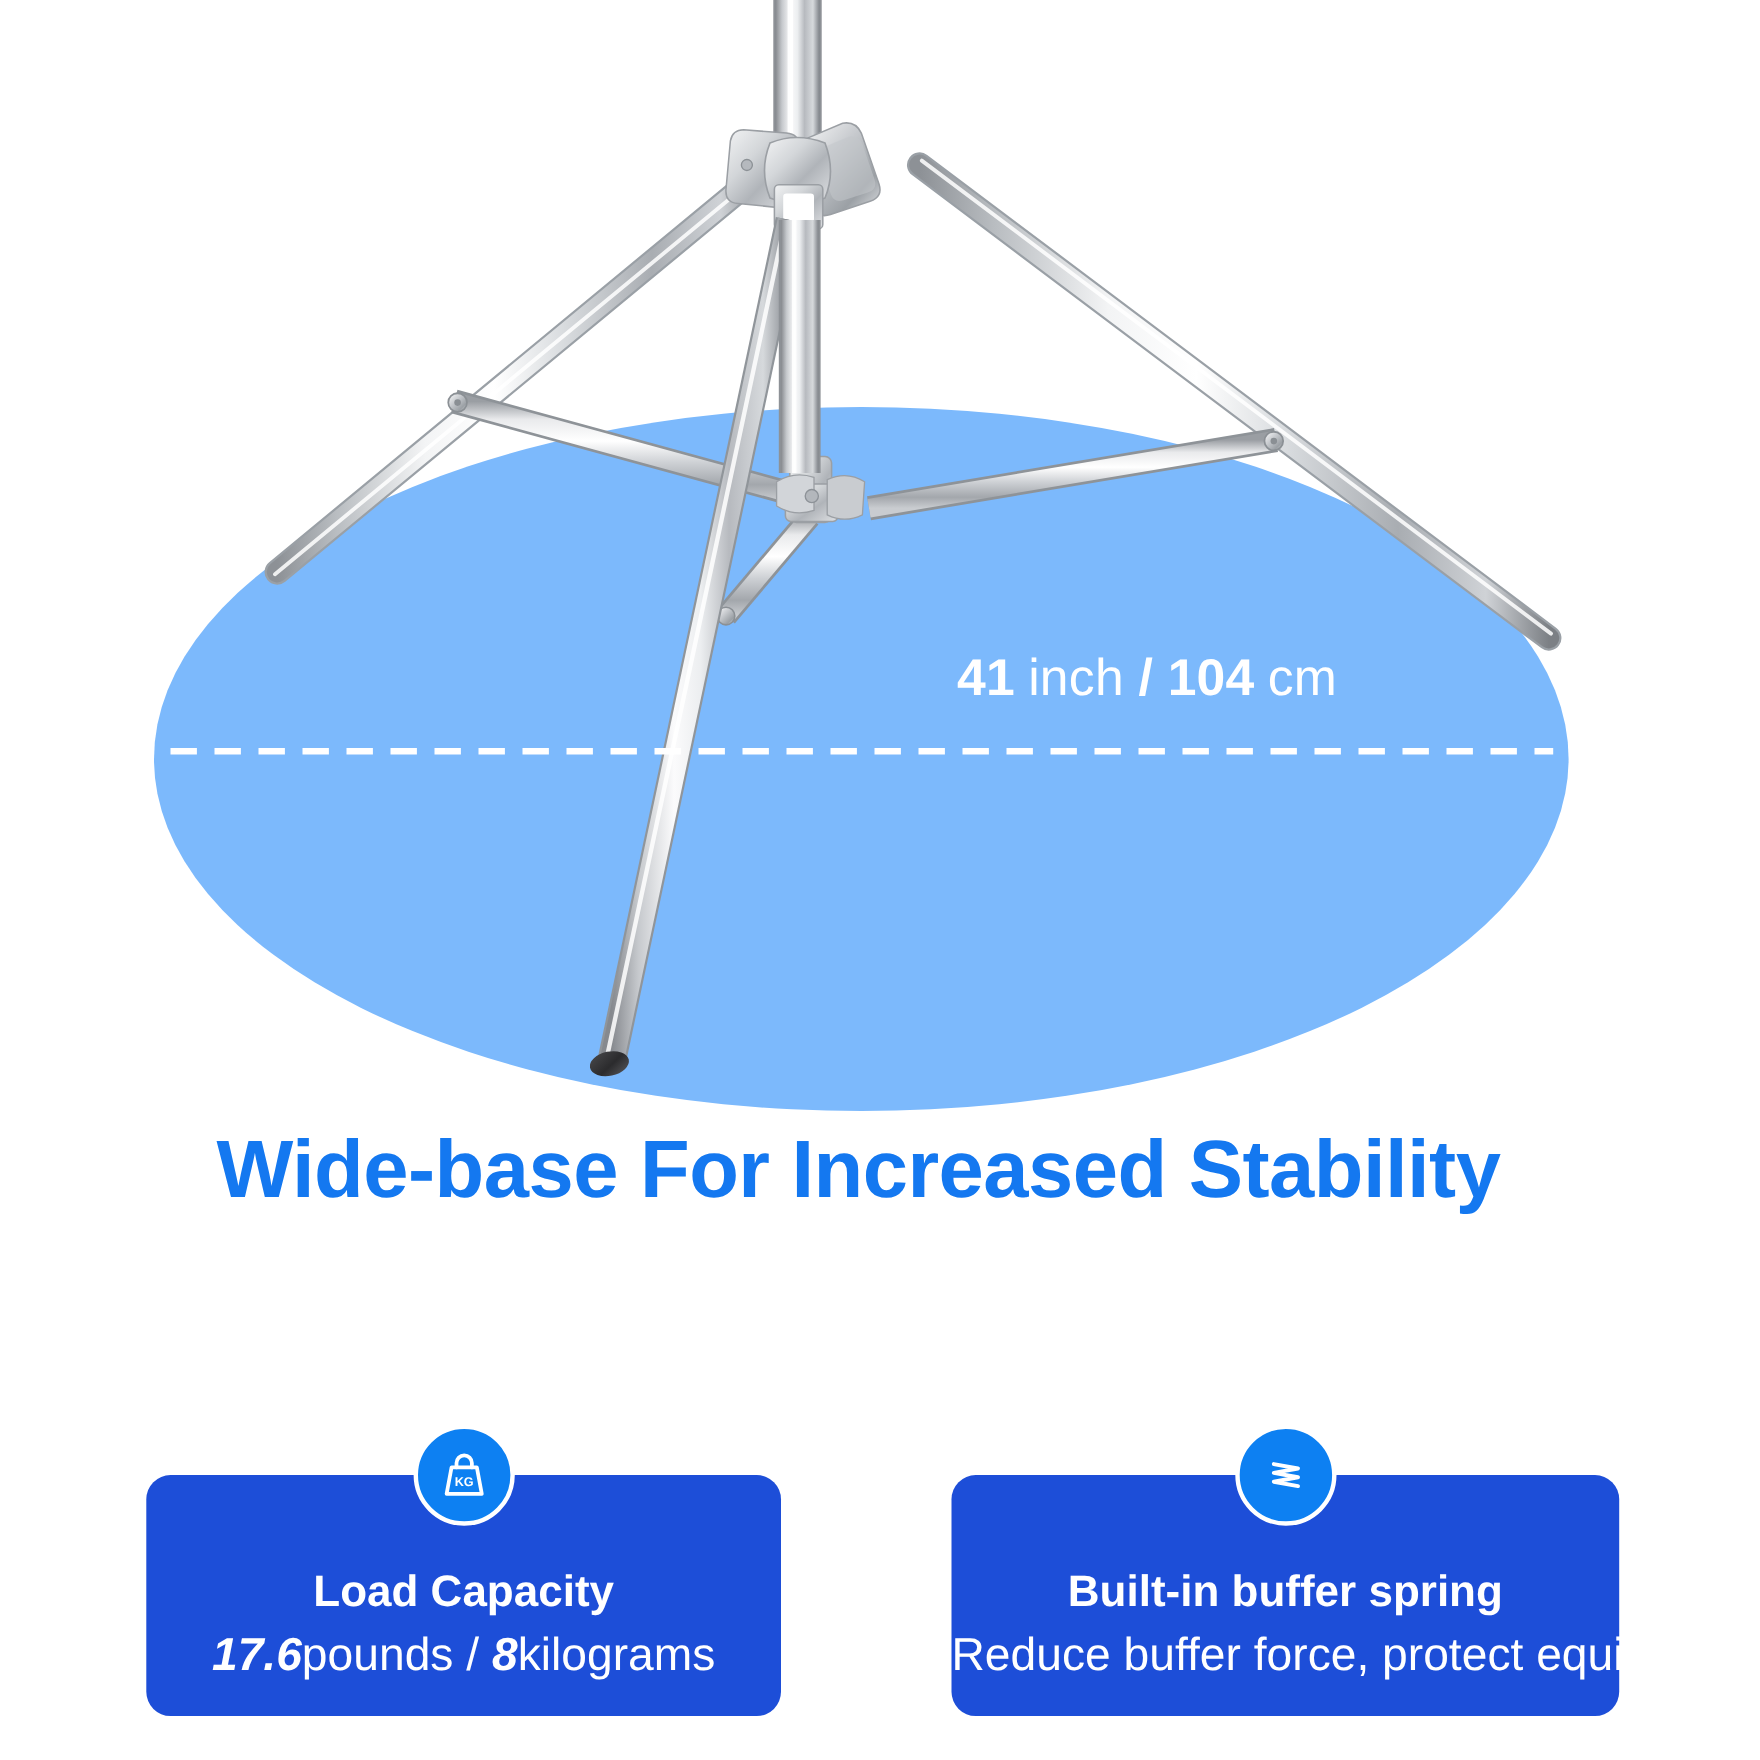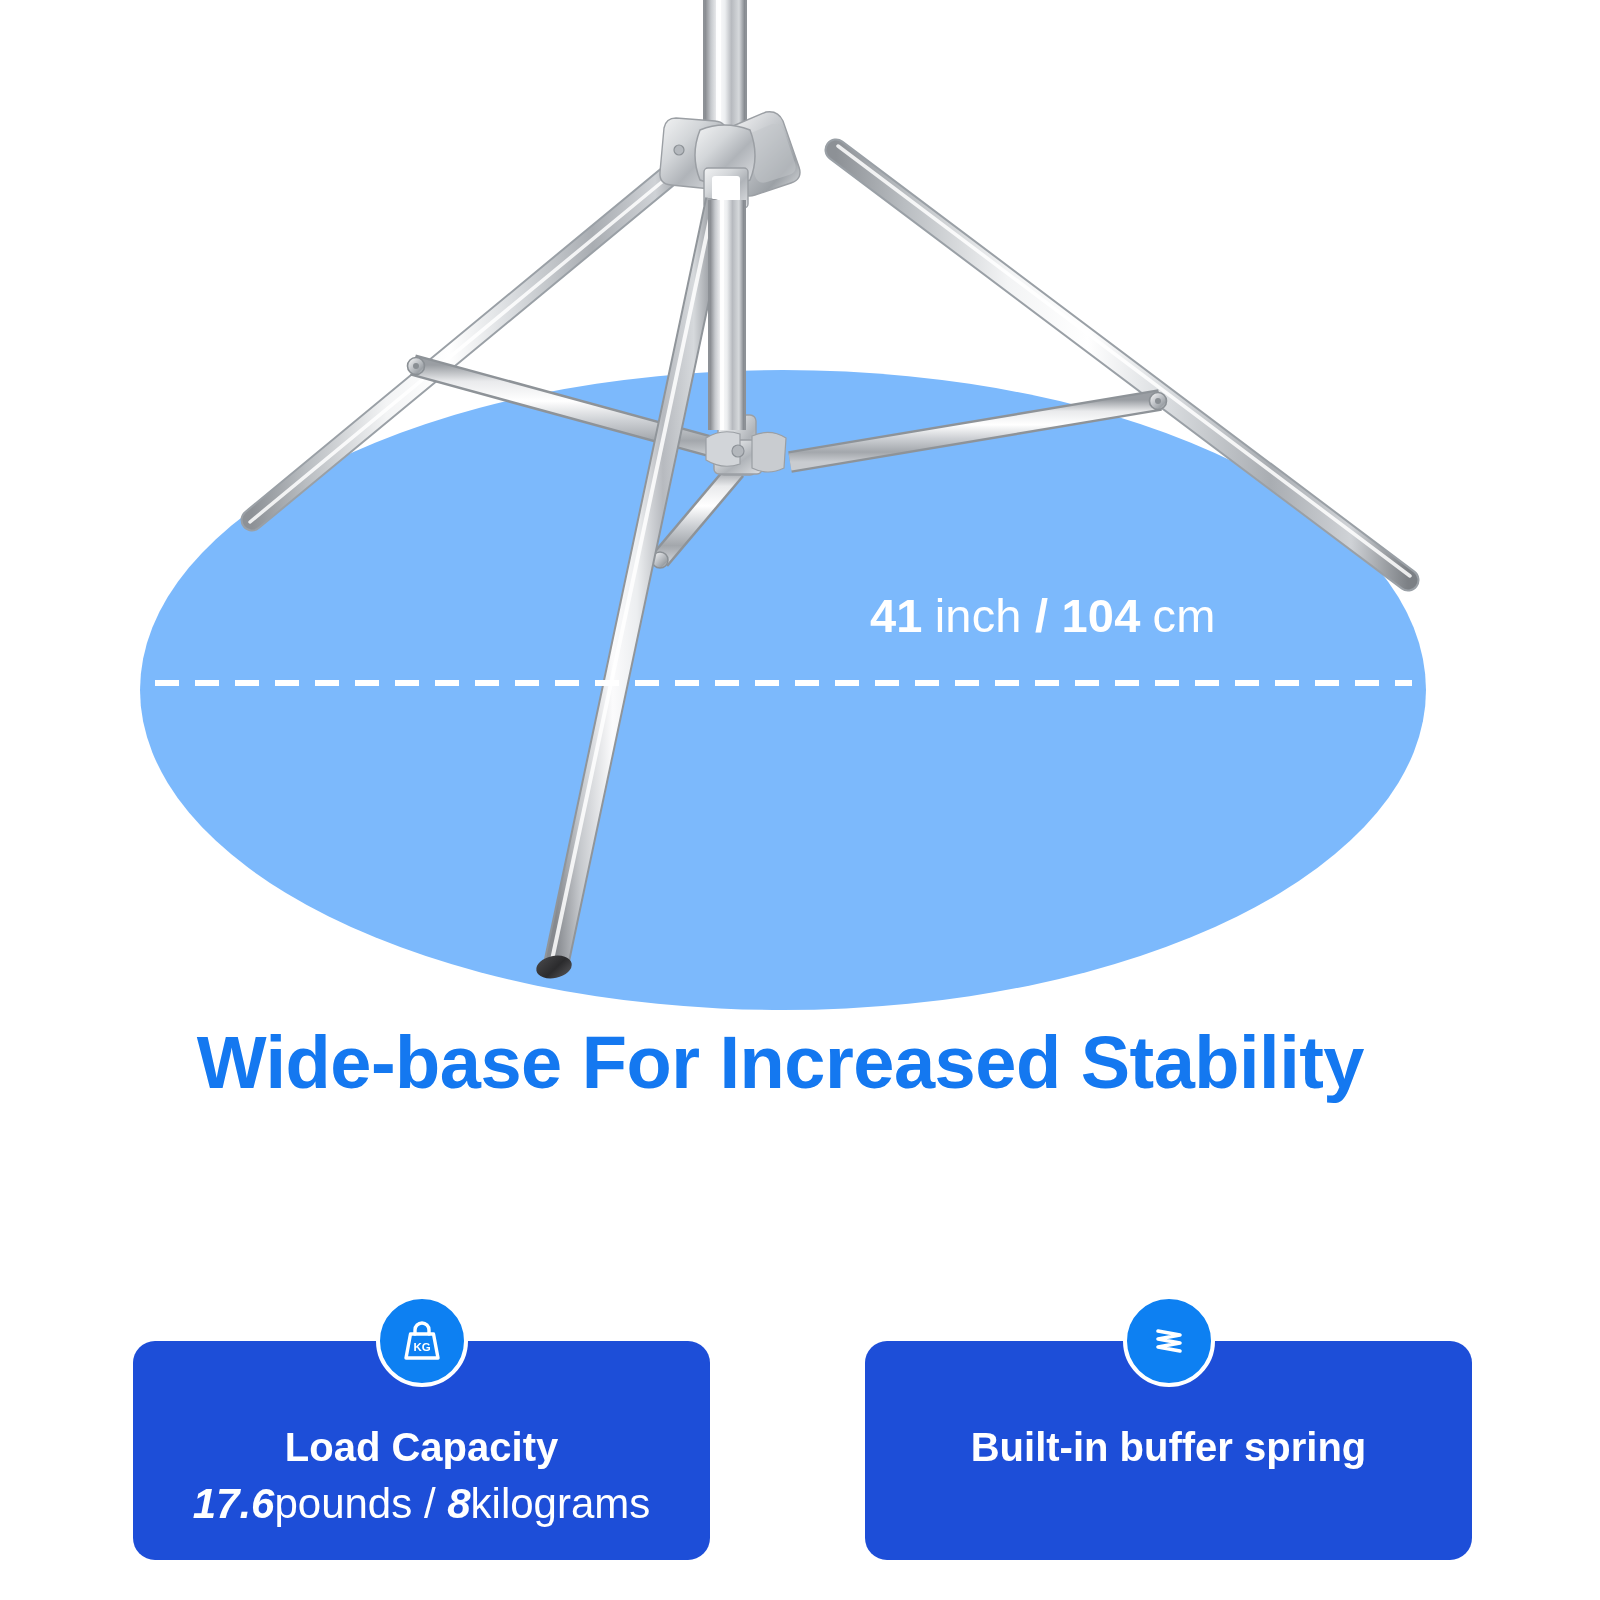--- a/index.html
+++ b/index.html
@@ -252,16 +252,17 @@
       </div>
     </div>
 
     <div class="card right">
       <div class="badge">
         <svg width="54" height="54" viewBox="0 0 54 54" xmlns="http://www.w3.org/2000/svg">
           <path d="M 16 17 L 38 21 L 16 25 L 38 29 L 16 33 L 38 37" fill="none" stroke="#ffffff" stroke-width="3.6" stroke-linecap="round" stroke-linejoin="round"></path>
         </svg>
       </div>
       <div class="card-title">Built-in buffer spring</div>
+      <div class="card-sub">Reduce buffer force, protect equipment</div>
     </div>
 
   </div>
 </div>
 
 </body></html>

